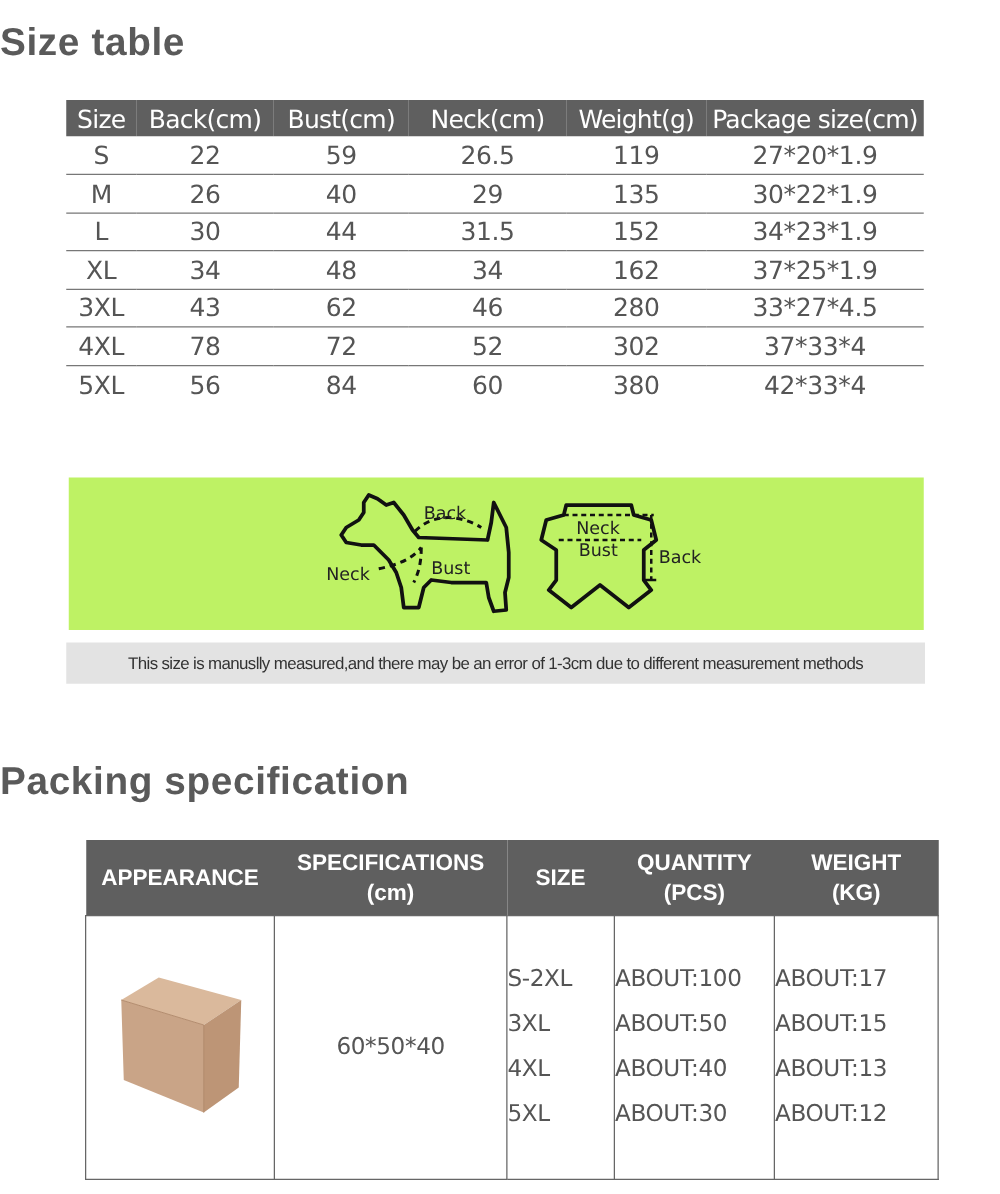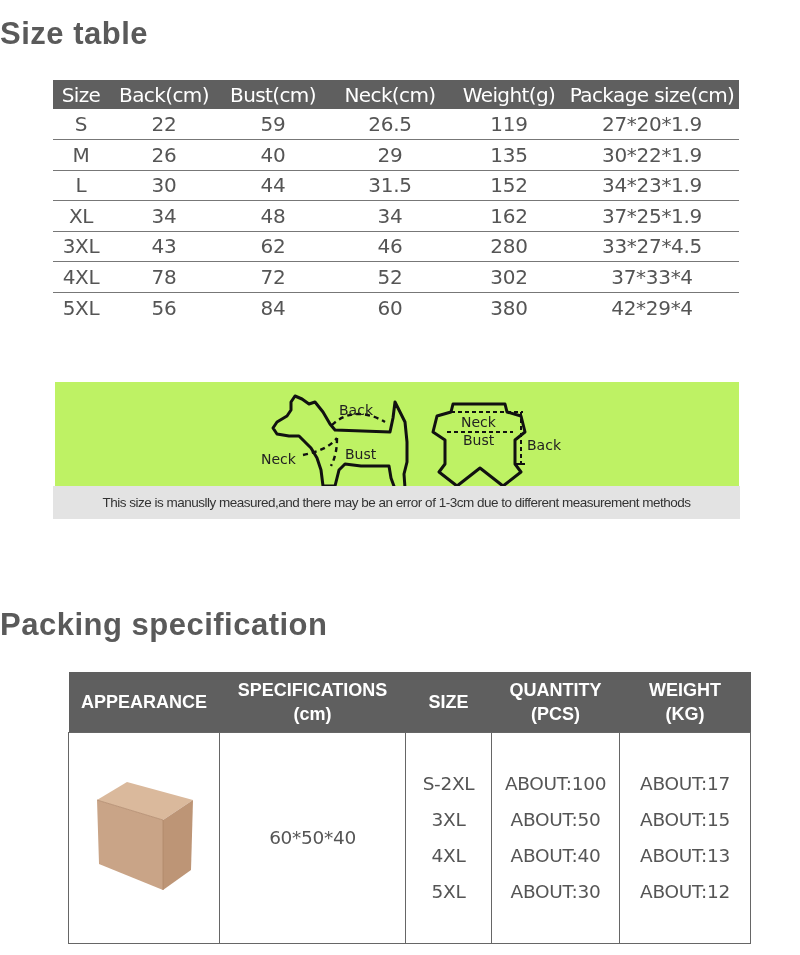--- a/index.html
+++ b/index.html
@@ -29,42 +29,42 @@
     font-family: "DejaVu Sans", sans-serif; letter-spacing: -0.3px;
   }
   .size-table tr:last-child td { border-bottom: none; }
 
   
   .diagram-panel {
     position: absolute; left: 55px; top: 382px; width: 684px; height: 122px;
     background: #bef264;
   }
   .note-bar {
-    position: absolute; left: 53px; top: 486px; width: 687px; height: 33px;
+    position: absolute; left: 53px; top: 514px; width: 687px; height: 33px;
     background: #e3e3e3; font-size: 13.5px; color: #333;
     display: flex; align-items: center; justify-content: center; letter-spacing: -0.5px;
   }
   .diag-label { font-family: "DejaVu Sans", sans-serif; font-size: 14px; fill: #222; }
 
   
   .pack-table {
     position: absolute; left: 68px; top: 672px; width: 682px; height: 272px;
     border-collapse: collapse; table-layout: fixed;
   }
   .pack-table th {
     background: #5f5f5f; color: #fff; font-weight: bold; font-size: 18px;
     height: 60px; text-align: center; line-height: 24px; padding: 0;
     border-left: none;
   }
   .pack-table td {
     border: 1.5px solid #666; text-align: center; color: #555;
     font-size: 18.5px; vertical-align: middle; padding: 0;
     font-family: "DejaVu Sans", sans-serif; letter-spacing: -0.3px;
   }
-  .stack { display: flex; flex-direction: column; gap: 14px; align-items: center; }
+  .stack { display: flex; flex-direction: column; gap: 14px; align-items: flex-start; }
   .stack span { line-height: 22px; }
 </style>
 </head>
 <body>
 
 <h1 id="t1" class="title">Size table</h1>
 
 <table class="size-table">
   <colgroup>
     <col style="width:56px">
@@ -132,21 +132,21 @@
       <td>52</td>
       <td>302</td>
       <td>37*33*4</td>
     </tr>
     <tr>
       <td>5XL</td>
       <td>56</td>
       <td>84</td>
       <td>60</td>
       <td>380</td>
-      <td>42*29*4</td>
+      <td>42*33*4</td>
     </tr>
   </tbody>
 </table>
 
 <div class="diagram-panel">
   <svg width="684" height="122" viewBox="0 0 684 122">
 
     <g fill="none" stroke="#111" stroke-width="3" stroke-linejoin="round" stroke-linecap="round">
       <path d="M236 20 L240 14 L247 17 L254 22 L260 20 L268 30 L275 42 L280 48 L335 50 L338 36 L340 20 L344 28 L350 40 L352 60 L352 80 L349 92 L350 106 L340 107 L336 96 L334 84 L306 84 L290 82 L284 88 L280 104 L268 104 L266 88 L262 76 L256 66 L250 60 L244 54 L234 54 L222 52 L218 46 L222 40 L232 34 L236 28 Z"></path>
     </g>

